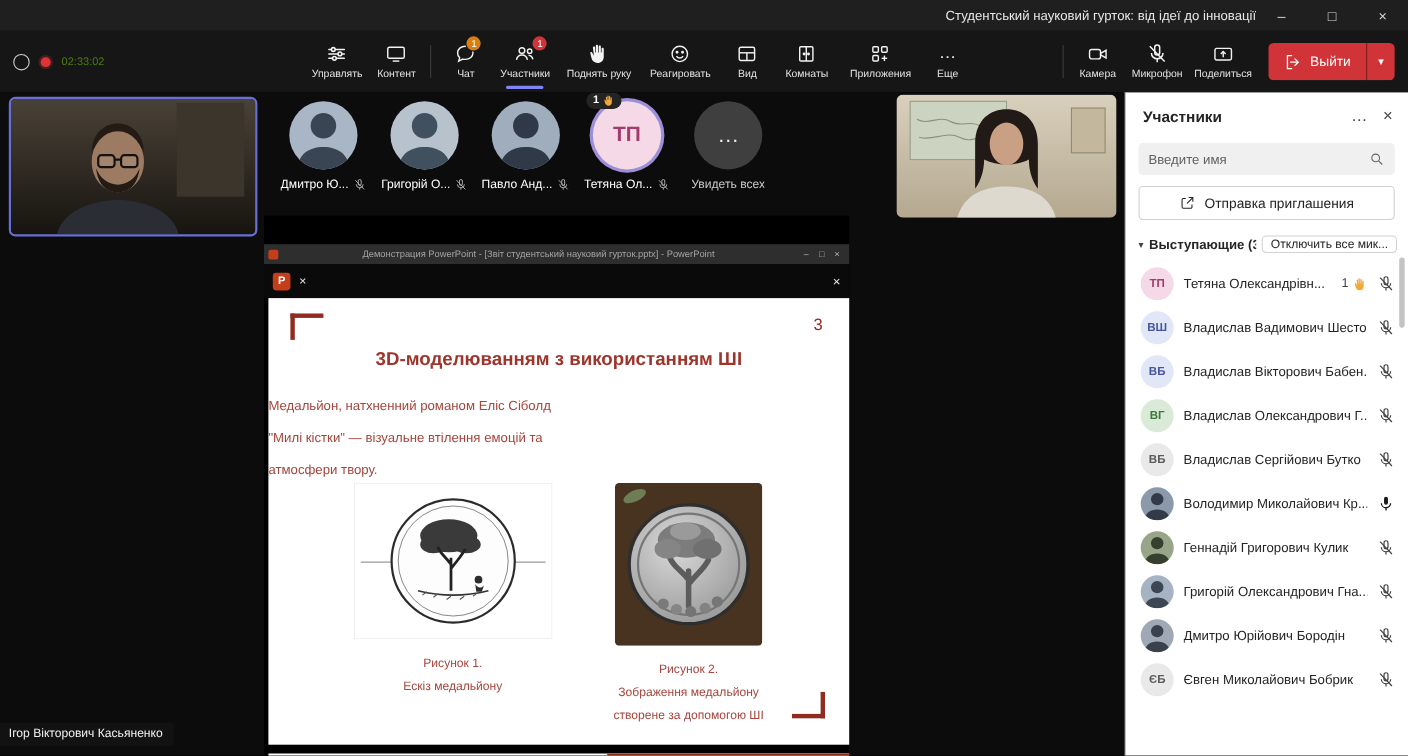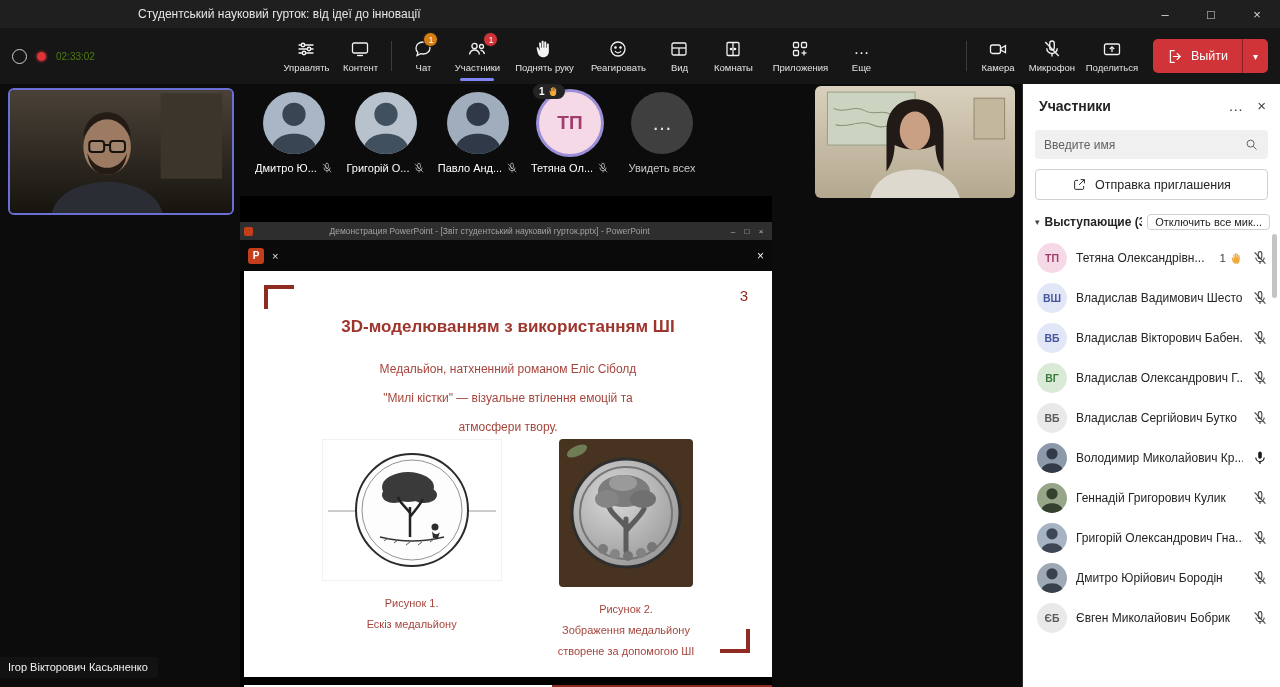--- a/index.html
+++ b/index.html
@@ -3,21 +3,21 @@
 <meta charset="utf-8">
 <style>
   * { margin:0; padding:0; box-sizing:border-box; }
   html,body { width:1280px; height:687px; overflow:hidden; }
   body { font-family:"Liberation Sans", sans-serif; background:#000; }
   .app { position:relative; width:1280px; height:687px; display:flex; flex-direction:column; }
 
   
   .titlebar { height:28px; background:#1f1f1f; display:flex; align-items:center; flex:0 0 auto; }
   .tb-balance { width:138px; }
-  .win-title { flex:1; text-align:left; font-size:12px; color:#e6e6e6; white-space:nowrap; overflow:hidden; }
+  .win-title { flex:1; text-align:right; font-size:12px; color:#e6e6e6; white-space:nowrap; overflow:hidden; }
   .win-controls { display:flex; }
   .win-btn { width:46px; height:28px; display:flex; align-items:center; justify-content:center; color:#d6d6d6; font-size:13px; cursor:default; }
 
   
   .toolbar { height:56px; background:#161616; display:flex; align-items:center; padding:0 12px; flex:0 0 auto; }
   .tb-left { display:flex; align-items:center; gap:10px; width:190px; flex:0 0 auto; }
   .ring-icon { width:15px; height:15px; border:1.5px solid #cfcfcf; border-radius:50%; }
   .rec-dot { width:9px; height:9px; border-radius:50%; background:#e13238; box-shadow:0 0 0 2px rgba(225,50,56,.25); }
   .timer { color:#4d7c0f; font-size:10px; }
   .tb-center { flex:1; display:flex; align-items:center; justify-content:center; gap:2px; }
@@ -80,21 +80,21 @@
   .ppt-logo { width:16px; height:16px; background:#c43e1c; border-radius:3px; color:#fff; font-size:10px; font-weight:bold;
               display:flex; align-items:center; justify-content:center; }
   .tab-close { color:#e0e0e0; font-size:11px; margin-left:8px; }
   .strip-close { margin-left:auto; color:#f0f0f0; font-size:12px; }
   .slide { position:relative; margin-left:4px; width:528px; height:406px; background:#fff; }
   .corner { position:absolute; width:30px; height:24px; }
   .corner-tl { left:20px; top:14px; border-left:4px solid #8f2b21; border-top:4px solid #8f2b21; }
   .corner-br { right:22px; bottom:24px; border-right:4px solid #8f2b21; border-bottom:4px solid #8f2b21; }
   .slide-num { position:absolute; right:24px; top:16px; color:#8f2b21; font-size:15px; }
   .slide-title { position:absolute; top:46px; left:0; right:0; text-align:center; color:#9e352c; font-size:17px; font-weight:bold; }
-  .slide-body { position:absolute; top:84px; left:0; right:0; text-align:center; color:#a5453c; font-size:12px; line-height:29px; }
+  .slide-body { position:absolute; top:84px; left:0; right:0; color:#a5453c; font-size:12px; line-height:29px; }
   .fig-row { position:absolute; top:168px; left:0; right:0; display:flex; justify-content:center; gap:56px; }
   .fig { display:flex; flex-direction:column; align-items:center; }
   .fig-caption { margin-top:12px; text-align:center; color:#a5453c; font-size:11px; line-height:21px; }
   .next-slide { margin-left:4px; margin-top:8px; width:528px; height:16px; background:#fff; position:relative; overflow:hidden; }
   .next-slide .red { position:absolute; right:0; top:0; width:220px; height:100%; background:#8f2b21; }
   .ppt-status { margin-top:0; height:32px; background:#f1f1f1; display:flex; align-items:center; padding:0 8px; gap:4px; }
   .status-text { font-size:9px; color:#555; flex:0 0 auto; }
   .status-icons { margin-left:auto; display:flex; gap:7px; color:#777; font-size:9px; }
   .zoom-slider { width:46px; height:2px; background:#bdbdbd; position:relative; margin-left:8px; }
   .zoom-slider::after { content:""; position:absolute; left:20px; top:-3px; width:4px; height:8px; background:#8a8a8a; }

